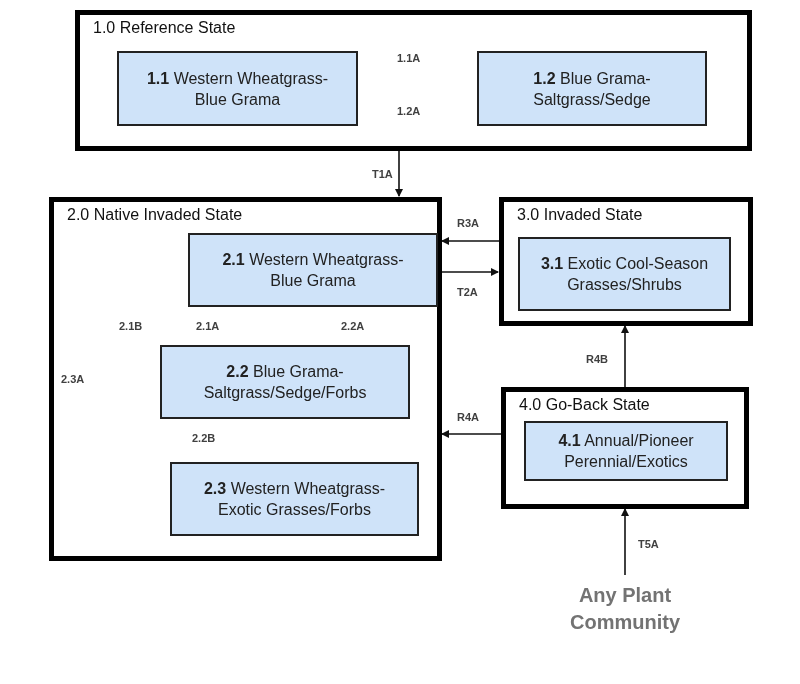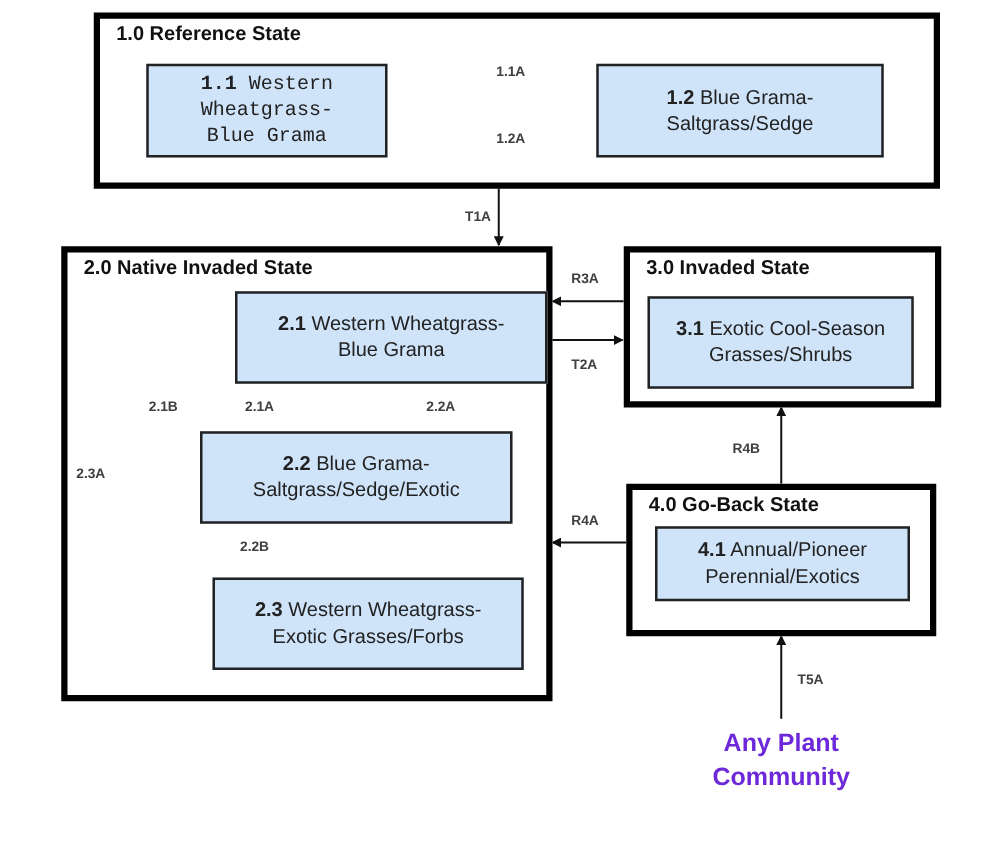--- a/index.html
+++ b/index.html
@@ -1,27 +1,27 @@
 <!DOCTYPE html>
 <html><head>
 <meta charset="utf-8">
 <style>
   html, body { margin:0; padding:0; background:#ffffff; }
   body { width:800px; height:684px; position:relative; overflow:hidden;
          font-family:"Liberation Sans", sans-serif; color:#1a1a1a; }
   .state { position:absolute; border:5px solid #000; box-sizing:border-box; background:#fff; }
-  .state-title { position:absolute; left:13px; top:4px; font-weight:bold; font-size:16px; color:#111; white-space:nowrap; }
+  .state-title { position:absolute; left:13px; top:4px; font-weight:normal; font-size:16px; color:#111; white-space:nowrap; }
   .phase { position:absolute; background:#cfe3f9; border:2px solid #222; box-sizing:border-box;
            display:flex; flex-direction:column; align-items:center; justify-content:center;
            text-align:center; font-size:16px; line-height:21px; color:#222; }
   .phase .num { font-weight:bold; }
   .lbl { position:absolute; font-weight:bold; font-size:11px; color:#404040; white-space:nowrap; }
   svg.arrows { position:absolute; left:0; top:0; pointer-events:none; }
   .origin { position:absolute; left:540px; top:582px; width:170px; text-align:center;
-            font-weight:bold; font-size:20px; line-height:27px; color:#6d28d9; }
+            font-weight:bold; font-size:20px; line-height:27px; color:#737373; }
 </style>
 </head>
 <body>
 
 <svg class="arrows" width="800" height="684">
   <defs>
     <marker id="ah" markerWidth="8" markerHeight="8" refX="7" refY="4" orient="auto" markerUnits="userSpaceOnUse">
       <path d="M0,0 L8,4 L0,8 z" fill="#111"></path>
     </marker>
   </defs>
@@ -38,39 +38,39 @@
     <line x1="441" y1="272" x2="498" y2="272" marker-end="url(#ah)"></line>
     <line x1="501" y1="434" x2="442" y2="434" marker-end="url(#ah)"></line>
     <line x1="625" y1="387" x2="625" y2="326" marker-end="url(#ah)"></line>
     <line x1="625" y1="575" x2="625" y2="509" marker-end="url(#ah)"></line>
   </g>
 </svg>
 
 <div class="state" style="left:75px;top:10px;width:677px;height:141px;">
   <span class="state-title">1.0 Reference State</span>
 </div>
-<div class="phase" style="left: 117px; top: 51px; width: 193px; height: 75px; background: rgb(207, 227, 249); font-family: Liberation Mono, monospace;">
+<div class="phase" style="left: 117px; top: 51px; width: 241px; height: 75px; background: rgb(207, 227, 249);">
   <div><span class="num">1.1</span> <span>Western Wheatgrass-</span></div>
   <div>Blue Grama</div>
 </div>
 <div class="phase" style="left: 477px; top: 51px; width: 230px; height: 75px; background: rgb(207, 227, 249);">
   <div><span class="num">1.2</span> <span>Blue Grama-</span></div>
   <div>Saltgrass/Sedge</div>
 </div>
 
 <div class="state" style="left:49px;top:197px;width:393px;height:364px;">
   <span class="state-title">2.0 Native Invaded State</span>
 </div>
 <div class="phase" style="left: 168px; top: 233px; width: 250px; height: 74px; background: rgb(207, 227, 249); margin-left: 20px;">
   <div><span class="num">2.1</span> <span>Western Wheatgrass-</span></div>
   <div>Blue Grama</div>
 </div>
 <div class="phase" style="left: 160px; top: 345px; width: 250px; height: 74px; background: rgb(207, 227, 249);">
   <div><span class="num">2.2</span> <span>Blue Grama-</span></div>
-  <div>Saltgrass/Sedge/Exotic</div>
+  <div>Saltgrass/Sedge/Forbs</div>
 </div>
 <div class="phase" style="left: 170px; top: 462px; width: 249px; height: 74px; background: rgb(207, 227, 249);">
   <div><span class="num">2.3</span> <span>Western Wheatgrass-</span></div>
   <div>Exotic Grasses/Forbs</div>
 </div>
 
 <div class="state" style="left:499px;top:197px;width:254px;height:129px;">
   <span class="state-title">3.0 Invaded State</span>
 </div>
 <div class="phase" style="left: 518px; top: 237px; width: 213px; height: 74px; background: rgb(207, 227, 249);">

